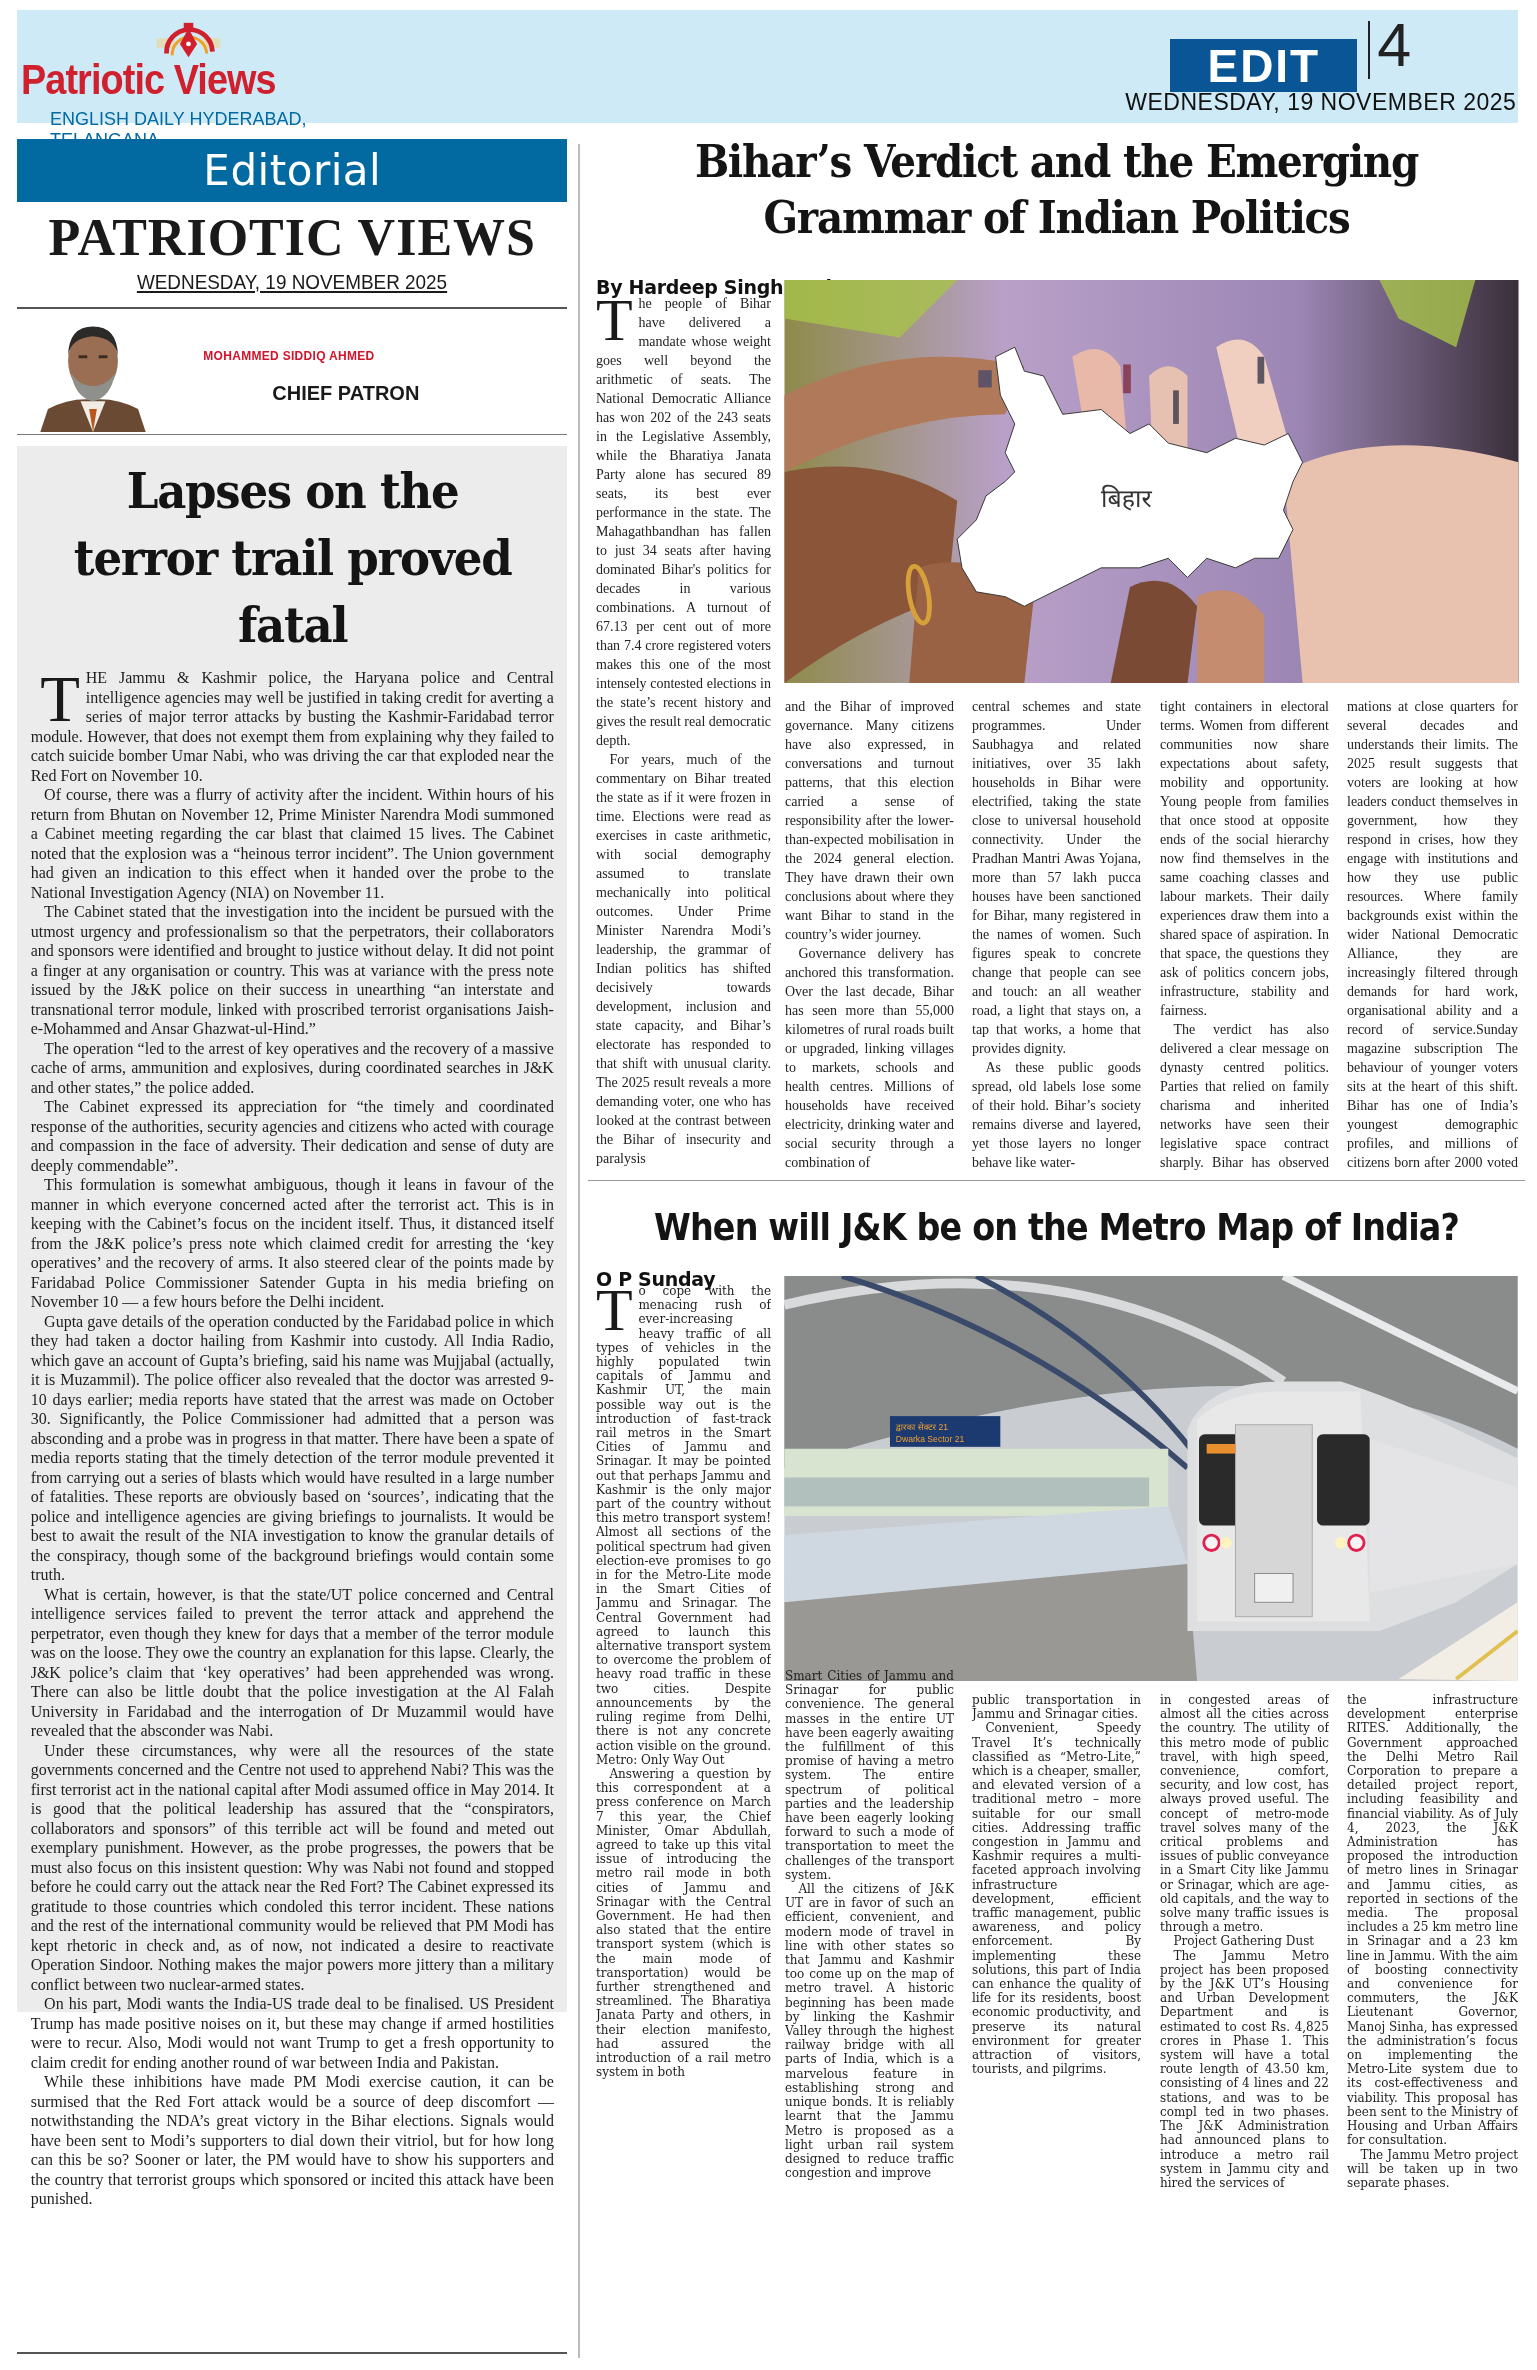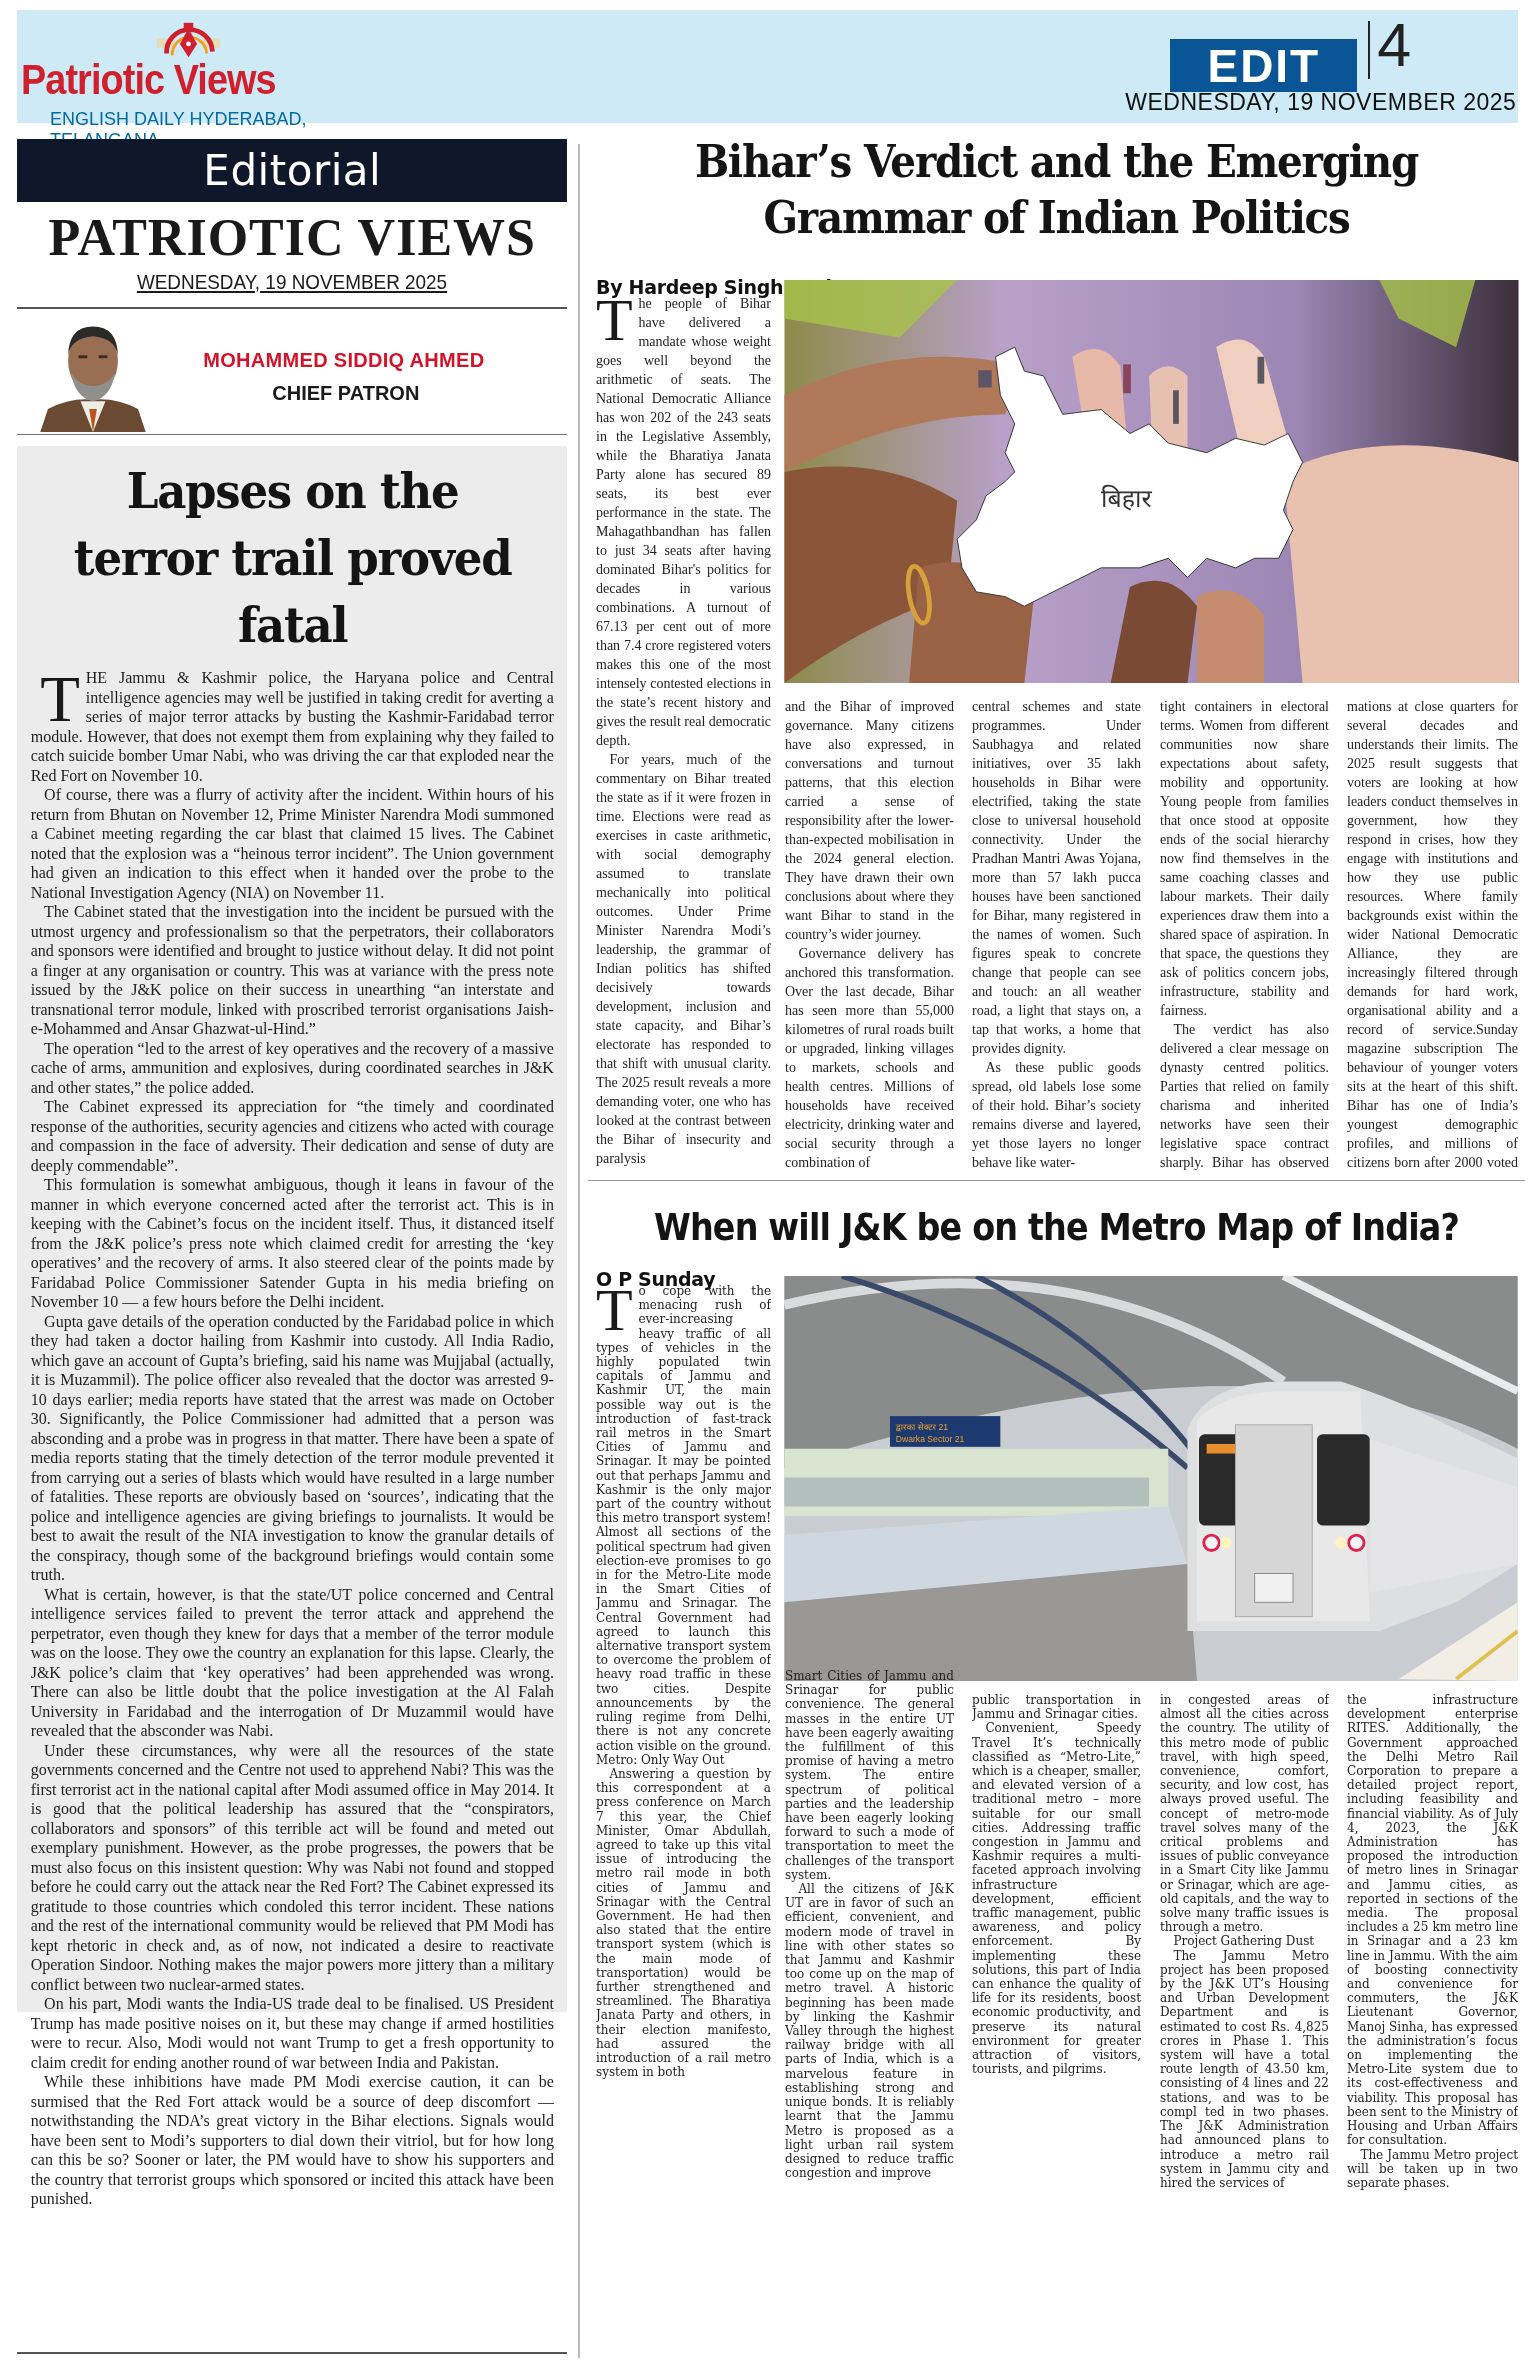--- a/index.html
+++ b/index.html
@@ -34,42 +34,42 @@
     font-family: "Liberation Sans", sans-serif; font-size: 61px; color: #222; line-height: 1;
   }
   .mast-date {
     position: absolute; left: 1105px; top: 79px; width: 394px; text-align: right;
     font-family: "Liberation Sans", sans-serif; font-size: 23px; color: #111; letter-spacing: 0.5px;
   }
 
   
   .left-col { position: absolute; left: 17.3px; top: 139px; width: 550px; }
   .editorial-banner {
-    height: 63px; background: #0f172a; color: #fff;
+    height: 63px; background: #0369a1; color: #fff;
     font-family: "DejaVu Sans", sans-serif; font-size: 42px; text-align: center; line-height: 63px;
     font-weight: normal; letter-spacing: 0.5px;
   }
   .pv-title {
     margin-top: 5.8px; text-align: center;
     font-family: "Liberation Serif", serif; font-weight: bold; font-size: 52px; letter-spacing: 1px;
     line-height: 60px; color: #1a1a1a;
   }
   .pv-date {
     text-align: center; font-family: "Liberation Sans", sans-serif; font-size: 21px;
     text-decoration: underline; margin-top: 1.9px; transform: scaleX(0.9);
   }
   .dbl-rule { border-top: 2.9px double #555; height: 3.8px; margin-top: 13.4px; }
   .patron-block { position: relative; height: 121px; }
   .avatar {
     position: absolute; left: 23px; top: 5.8px; width: 106px; height: 115px; border-radius: 50% 50% 0 0;
     overflow: hidden;
   }
   .patron-name {
     position: absolute; left: 186px; top: 38px;
-    font-family: "Liberation Sans", sans-serif; font-weight: bold; font-size: 20px; color: #d3132a;
+    font-family: "Liberation Sans", sans-serif; font-weight: bold; font-size: 12px; color: #d3132a;
     letter-spacing: 0.3px;
   }
   .patron-role {
     position: absolute; left: 255px; top: 71px;
     font-family: "Liberation Sans", sans-serif; font-weight: bold; font-size: 20px; color: #1a1a1a;
   }
   .rule-2 { border-top: 1.9px solid #777; margin-top: 1.9px; }
 
   .ed-box {
     margin-top: 11.5px; background: #ececec; padding: 11.5px 13.4px 13.4px 13.4px; height: 1566px;

